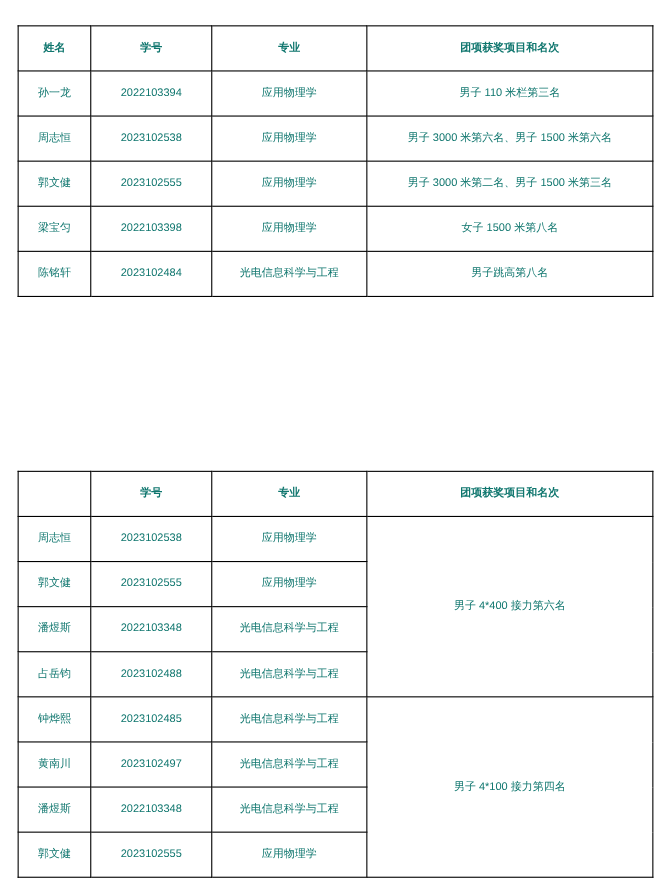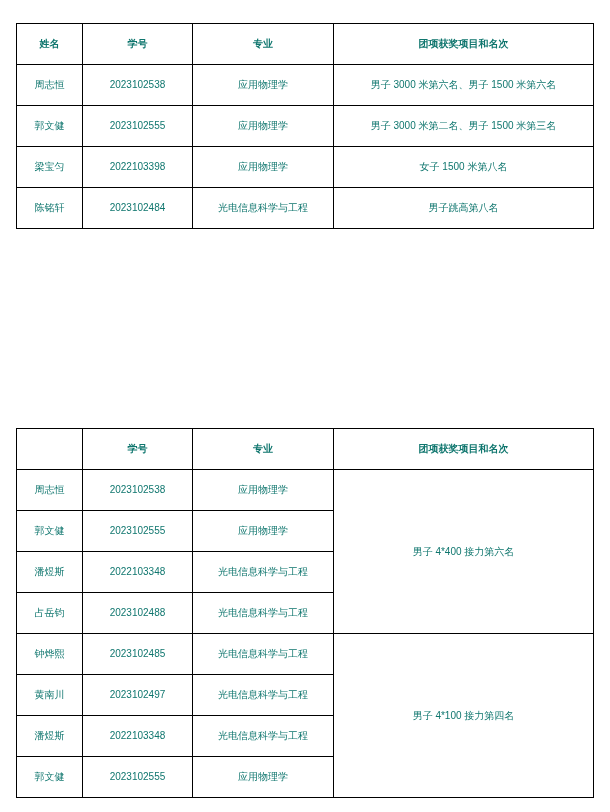--- a/index.html
+++ b/index.html
@@ -63,20 +63,26 @@
     </colgroup>
     <thead>
       <tr>
         <th>姓名</th>
         <th>学号</th>
         <th>专业</th>
         <th>团项获奖项目和名次</th>
       </tr>
     </thead>
     <tbody>
+      <tr>
+        <td>孙一龙</td>
+        <td>2022103394</td>
+        <td>应用物理学</td>
+        <td>男子 110 米栏第三名</td>
+      </tr>
       <tr>
         <td>周志恒</td>
         <td>2023102538</td>
         <td>应用物理学</td>
         <td>男子 3000 米第六名、男子 1500 米第六名</td>
       </tr>
       <tr>
         <td>郭文健</td>
         <td>2023102555</td>
         <td>应用物理学</td>

